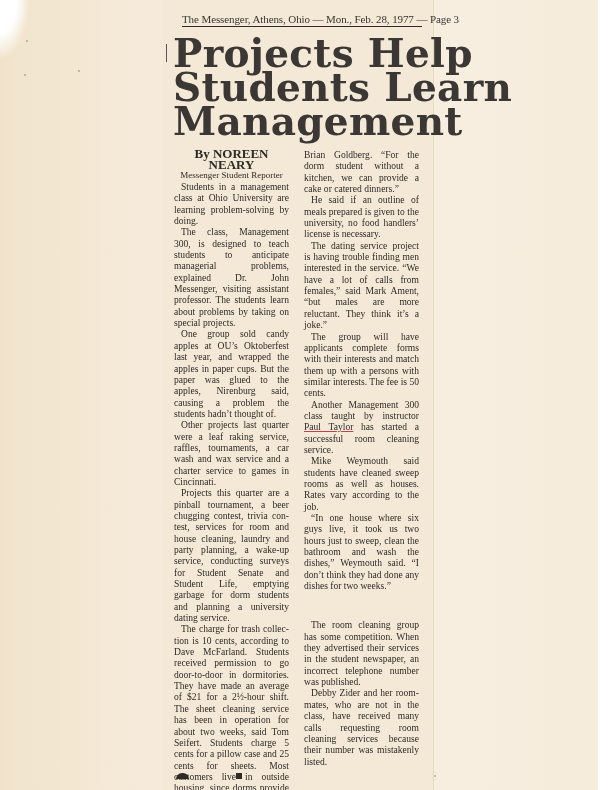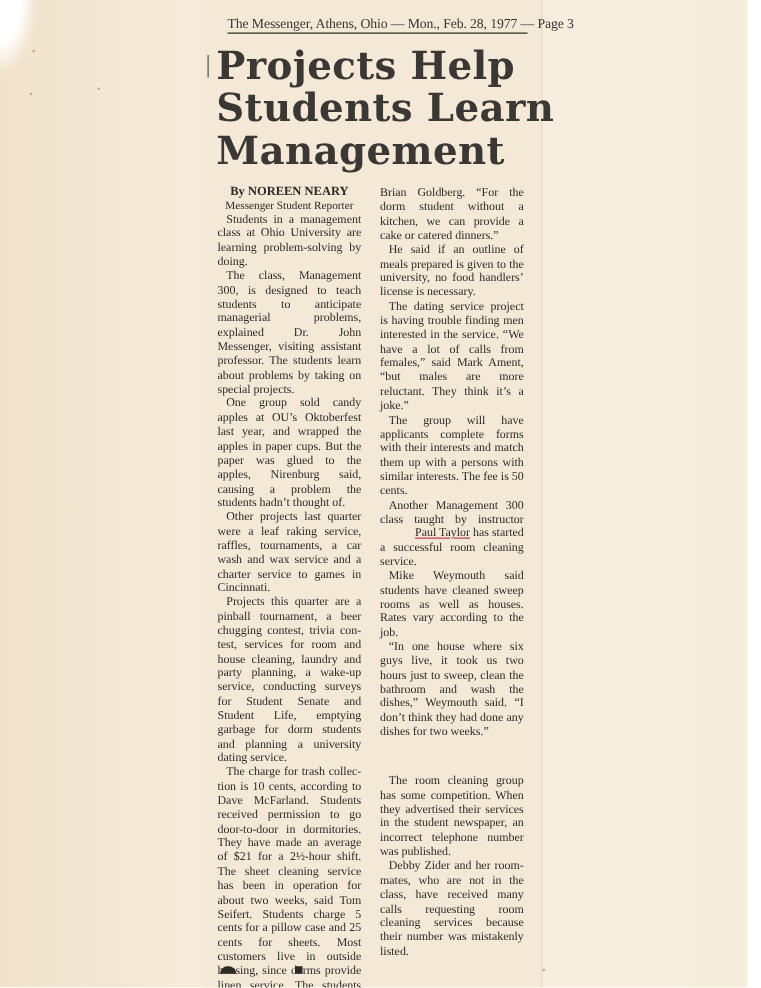--- a/index.html
+++ b/index.html
@@ -24,37 +24,37 @@
   }
   .dateline {
     position: absolute; left: 182px; top: 13px; width: 240px;
     font-size: 11px; color: #3a3530; white-space: nowrap;
     border-bottom: 1px solid #2f2b27; padding-bottom: 1px;
     letter-spacing: -0.1px;
   }
   .headline {
     position: absolute; left: 173px; top: 36px;
     font-family: "DejaVu Serif", "Liberation Serif", serif;
-    font-weight: bold; font-size: 31px; line-height: 34px; color: #3b3734;
+    font-weight: bold; font-size: 39px; line-height: 34px; color: #3b3734;
     letter-spacing: 0.3px;
   }
   .headline .line { display: block; white-space: nowrap; }
   .mark { position: absolute; left: 166px; top: 44px; width: 1px; height: 18px; background: #555; }
   .col {
     position: absolute; top: 148px; width: 115px;
     font-size: 9.55px; line-height: 11.35px; color: #2e2a26;
     text-align: justify; hyphens: manual;
   }
   .col-left { left: 174px; }
   .col-right { left: 304px; top: 149px; }
   .col p { margin: 0; text-indent: 7px; }
-  .byline { text-align: center; font-weight: bold; text-indent: 0 !important; font-size: 10px; line-height: 11px; }
+  .byline { text-align: center; font-weight: bold; text-indent: 0 !important; font-size: 13px; line-height: 11px; }
   .byline-sub { text-align: center; font-weight: normal; text-indent: 0 !important; font-size: 9px; line-height: 11px; }
   .col .gap { margin-top: 28px; }
-  .underline { text-decoration: underline; text-decoration-color: #c04050; margin-left: 28px; }
+  .underline { text-decoration: underline; text-decoration-color: #c04050; }
   .cont-mark {
     position: absolute; top: 773px; height: 6px; background: #2e2a26;
   }
   .cont-a { left: 176px; width: 13px; border-radius: 6px 6px 0 0; }
   .cont-b { left: 236px; width: 6px; }
   .speck { position: absolute; width: 2px; height: 2px; background: #b9a68a; border-radius: 1px; }
 </style>
 </head>
 <body>
 

